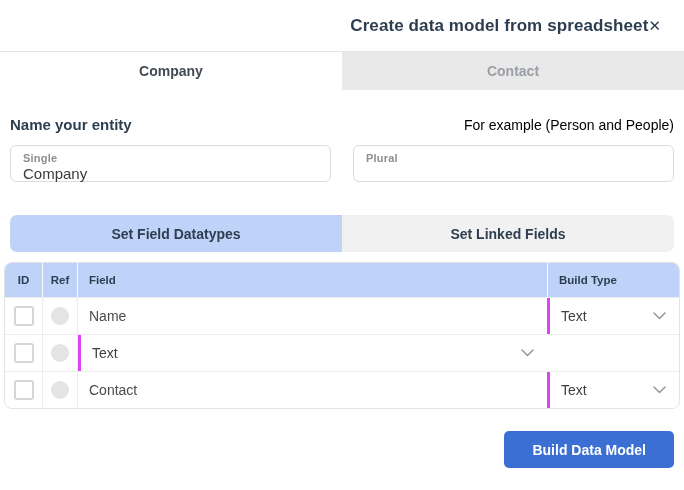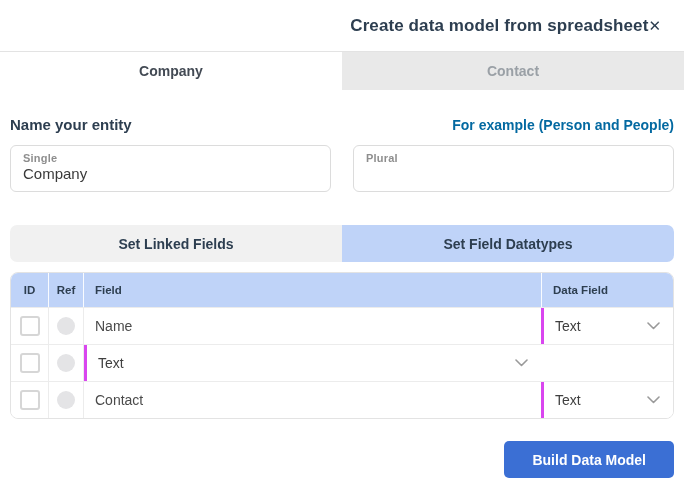--- a/index.html
+++ b/index.html
@@ -34,46 +34,46 @@
     font-size: 14px; font-weight: 600; cursor: pointer;
   }
   .entity-tab.active { background: #ffffff; color: #434a54; }
   .entity-tab.inactive { background: var(--inactive-tab-gray, #e9e9e9); color: #9aa0a6; }
 
   
   .naming-head {
     margin: 26px 10px 0; display: flex; justify-content: space-between; align-items: baseline;
   }
   .naming-title { font-size: 15px; font-weight: 700; color: var(--heading-navy, #2d3e50); }
-  .naming-hint  { font-size: 14px; font-weight: 700; color: #0369a1; }
+  .naming-hint  { font-size: 14px; font-weight: 400; color: #000000; }
 
   .inputs-row { display: flex; gap: 22px; margin: 12px 10px 0; }
   .entity-input {
-    flex: 1; box-sizing: border-box; height: 47px;
+    flex: 1; box-sizing: border-box; height: 37px;
     border: 1px solid #dcdcdc; border-radius: 6px; background: #fff;
     padding: 6px 12px 8px; cursor: text;
   }
   .input-label { font-size: 11px; font-weight: 600; color: #8e8e8e; letter-spacing: .2px; }
   .input-value { font-size: 15px; color: #3a3a3a; margin-top: 1px; }
 
   
   .field-tabs {
     margin: 33px 10px 0; display: flex; height: 37px;
     border-radius: 7px; overflow: hidden;
   }
   .field-tab {
     flex: 1; display: flex; align-items: center; justify-content: center;
     font-size: 14px; font-weight: 700; color: var(--heading-navy, #2d3e50); cursor: pointer;
   }
   .field-tab.active   { background: var(--tab-blue, #bfd3f8); }
   .field-tab.inactive { background: var(--inactive-subtab-gray, #f1f1f1); }
 
   
   .fields-table {
-    margin: 10px 10px 0; border: 1px solid #e3e3e3; border-radius: 8px;
+    margin: 10px 4px 0; border: 1px solid #e3e3e3; border-radius: 8px;
     overflow: hidden; background: #fff;
   }
   .t-head {
     display: grid; grid-template-columns: 38px 35px 1fr 132px;
     background: var(--tab-blue, #bfd3f8); height: 34px;
     font-size: 11.5px; font-weight: 700; color: var(--heading-navy, #2d3e50);
   }
   .t-head > div { display: flex; align-items: center; height: 100%; box-sizing: border-box; }
   .t-head .cell-id, .t-head .cell-ref { justify-content: center; border-right: 1px solid rgba(255,255,255,.9); }
   .t-head .cell-field { padding-left: 11px; }
@@ -129,30 +129,30 @@
     <div class="entity-input">
       <div class="input-label">Single</div>
       <div class="input-value">Company</div>
     </div>
     <div class="entity-input">
       <div class="input-label">Plural</div>
     </div>
   </div>
 
   <div class="field-tabs">
+    <div class="field-tab active">Set Field Datatypes</div>
     <div class="field-tab inactive">Set Linked Fields</div>
-    <div class="field-tab active">Set Field Datatypes</div>
   </div>
 
   <div class="fields-table">
     <div class="t-head">
       <div class="cell-id">ID</div>
       <div class="cell-ref">Ref</div>
       <div class="cell-field">Field</div>
-      <div class="cell-type">Data Field</div>
+      <div class="cell-type">Build Type</div>
     </div>
 
     <div class="t-row">
       <div class="cell-id">
           <span class="row-checkbox"></span>
         </div>
       <div class="cell-ref">
           <span class="ref-dot"></span>
         </div>
       <div class="cell-field">Name</div>

